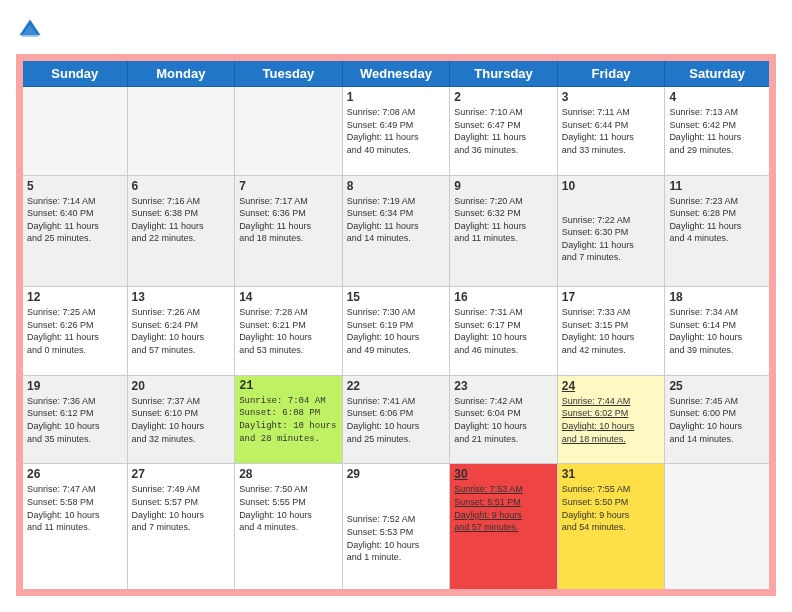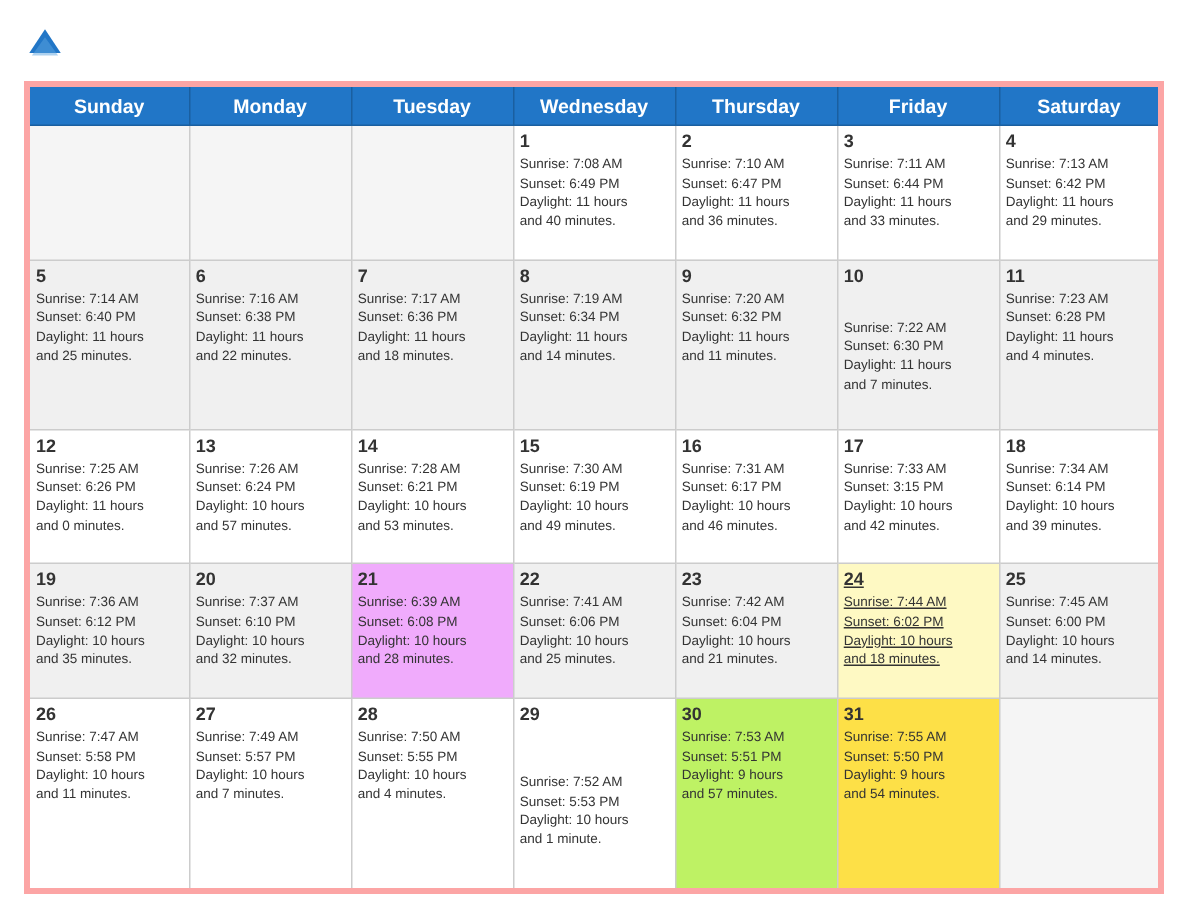--- a/index.html
+++ b/index.html
@@ -52,21 +52,21 @@
       font-weight: bold;
       color: #333;
       line-height: 1.1;
     }
     .location {
       font-size: 14px;
       color: #333;
     }
     .calendar {
       flex: 1;
-      border: 4px solid #fca5a5;
+      border: 7px solid #fca5a5;
       border-collapse: collapse;
       width: 100%;
       table-layout: fixed;
       padding-left: 40px;
     }
     .calendar th {
       background-color: #2176c7;
       color: #fff;
       text-align: center;
       font-size: 13px;
@@ -279,23 +279,23 @@
 Daylight: 10 hours
 and 35 minutes.</div>
           </td>
           <td style="background: rgb(240, 240, 240);">
             <span class="day-number">20</span>
             <div class="day-info" style="white-space: pre-line;">Sunrise: 7:37 AM
 Sunset: 6:10 PM
 Daylight: 10 hours
 and 32 minutes.</div>
           </td>
-          <td style="background: #f0abfc;">
+          <td style="background: #bef264; font-family: Liberation Mono, monospace;">
             <span class="day-number">21</span>
-            <div class="day-info" style="white-space: pre-line;">Sunrise: 6:39 AM
+            <div class="day-info" style="white-space: pre-line;">Sunrise: 7:04 AM
 Sunset: 6:08 PM
 Daylight: 10 hours
 and 28 minutes.</div>
           </td>
           <td style="background: rgb(240, 240, 240);">
             <span class="day-number">22</span>
             <div class="day-info" style="white-space: pre-line;">Sunrise: 7:41 AM
 Sunset: 6:06 PM
 Daylight: 10 hours
 and 25 minutes.</div>
@@ -344,21 +344,21 @@
 Daylight: 10 hours
 and 4 minutes.</div>
           </td>
           <td style="background: rgb(255, 255, 255);">
             <span class="day-number">29</span>
             <div class="day-info" style="white-space: pre-line; margin-top: 32px;">Sunrise: 7:52 AM
 Sunset: 5:53 PM
 Daylight: 10 hours
 and 1 minute.</div>
           </td>
-          <td style="background: #bef264;">
+          <td style="background: #ef4444; text-decoration: underline;">
             <span class="day-number">30</span>
             <div class="day-info" style="white-space: pre-line;">Sunrise: 7:53 AM
 Sunset: 5:51 PM
 Daylight: 9 hours
 and 57 minutes.</div>
           </td>
           <td style="background: #fde047;">
             <span class="day-number">31</span>
             <div class="day-info" style="white-space: pre-line;">Sunrise: 7:55 AM
 Sunset: 5:50 PM

